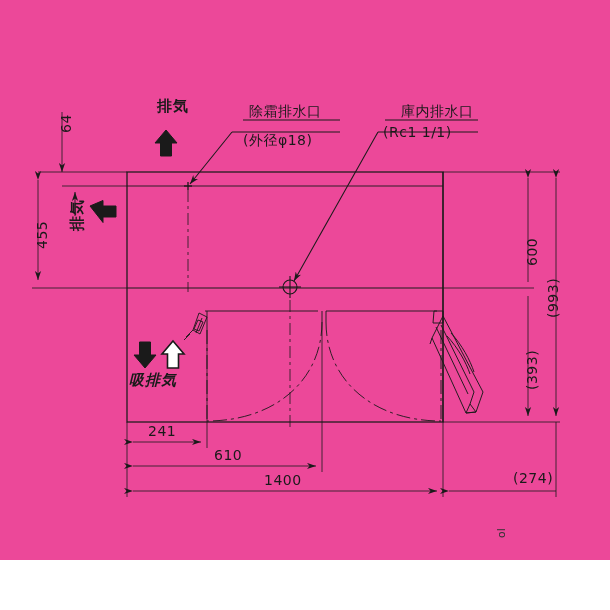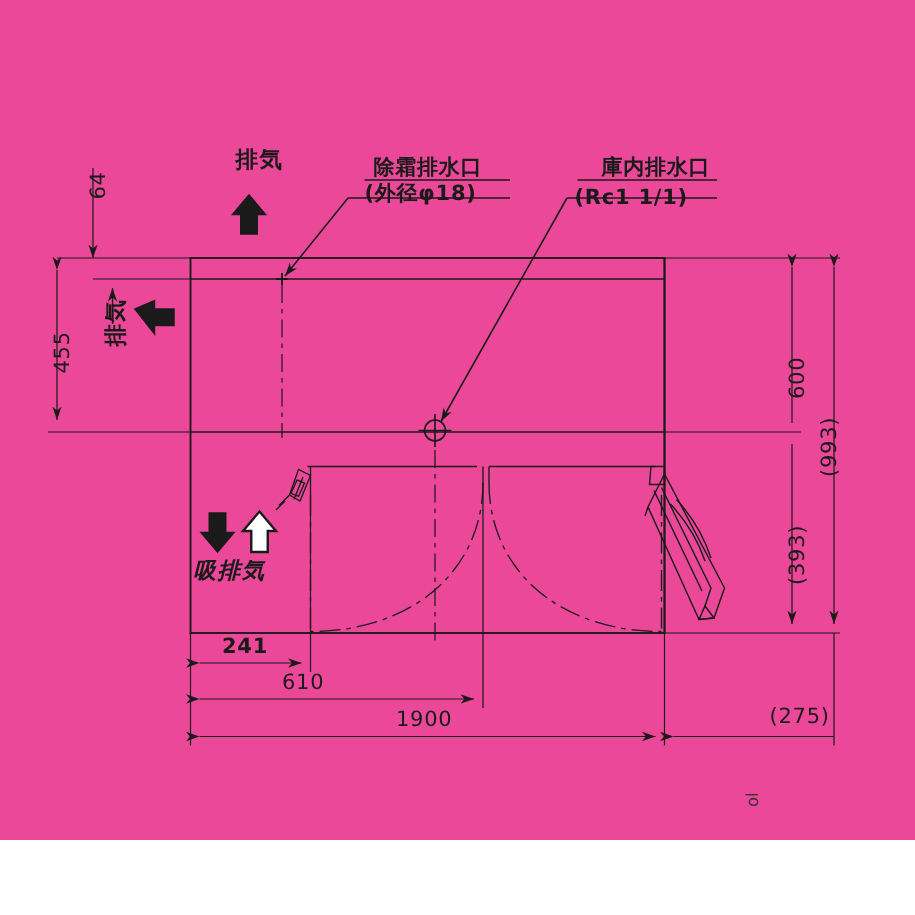--- a/index.html
+++ b/index.html
@@ -4,21 +4,21 @@
 <style>
   html,body{margin:0;padding:0;background:#ffffff;}
   body{width:610px;height:610px;overflow:hidden;
        font-family:"Liberation Sans","DejaVu Sans",sans-serif;}
   #stage{position:relative;width:610px;height:560px;background:#ec4899;}
   #stage svg{position:absolute;left:0;top:0;}
   .lbl{position:absolute;color:#1a1a1a;white-space:nowrap;
        font-family:"DejaVu Sans","Liberation Sans",sans-serif;}
   .dim{font-size:14px;letter-spacing:0.5px;}
   .jp{font-size:15px;font-weight:600;letter-spacing:1px;}
-  .jpsm{font-size:14px;font-weight:700;letter-spacing:0.5px;}
+  .jpsm{font-size:14px;font-weight:400;letter-spacing:0.5px;}
   .rot90{transform:rotate(-90deg);transform-origin:left top;}
   .tiny{font-size:11px;color:#333;}
 </style>
 </head>
 <body>
 
 <div id="stage">
 
   <svg width="610" height="610" viewBox="0 0 610 610">
     <defs>
@@ -195,38 +195,38 @@
     </g>
   </svg>
 
   <div class="lbl jp" style="left:157px;top:97px;">排気</div>
 
   <div class="lbl jp rot90" style="left:68px;top:231px;">排気</div>
 
   <div class="lbl jp" style="left:129px;top:371px;font-style:italic;">吸排気</div>
 
   <div class="lbl jpsm" style="left:249px;top:103px;">除霜排水口</div>
-  <div class="lbl jpsm" style="left:243px;top:120px;">(外径φ18)</div>
+  <div class="lbl jpsm" style="left:243px;top:132px;">(外径φ18)</div>
 
   <div class="lbl jpsm" style="left:401px;top:103px;">庫内排水口</div>
   <div class="lbl jpsm" style="left:383px;top:124px;">(Rc1 1/1)</div>
 
   <div class="lbl dim rot90" style="left:58px;top:133px;">64</div>
 
   <div class="lbl dim rot90" style="left:34px;top:249px;">455</div>
 
   <div class="lbl dim rot90" style="left:524px;top:266px;">600</div>
 
   <div class="lbl dim rot90" style="left:545px;top:318px;">(993)</div>
 
   <div class="lbl dim rot90" style="left:524px;top:390px;">(393)</div>
 
-  <div class="lbl dim" style="left:148px;top:423px;font-weight:bold;">241</div>
-
-  <div class="lbl dim" style="left:188px;top:447px;">610</div>
-
-  <div class="lbl dim" style="left:264px;top:472px;">1900</div>
-
-  <div class="lbl dim" style="left:513px;top:470px;">(275)</div>
+  <div class="lbl dim" style="left:148px;top:423px;">241</div>
+
+  <div class="lbl dim" style="left:214px;top:447px;">610</div>
+
+  <div class="lbl dim" style="left:264px;top:472px;">1400</div>
+
+  <div class="lbl dim" style="left:513px;top:470px;">(274)</div>
 
   <div class="lbl tiny rot90" style="left:495px;top:538px;">ol</div>
 
 </div>
 
 </body></html>

